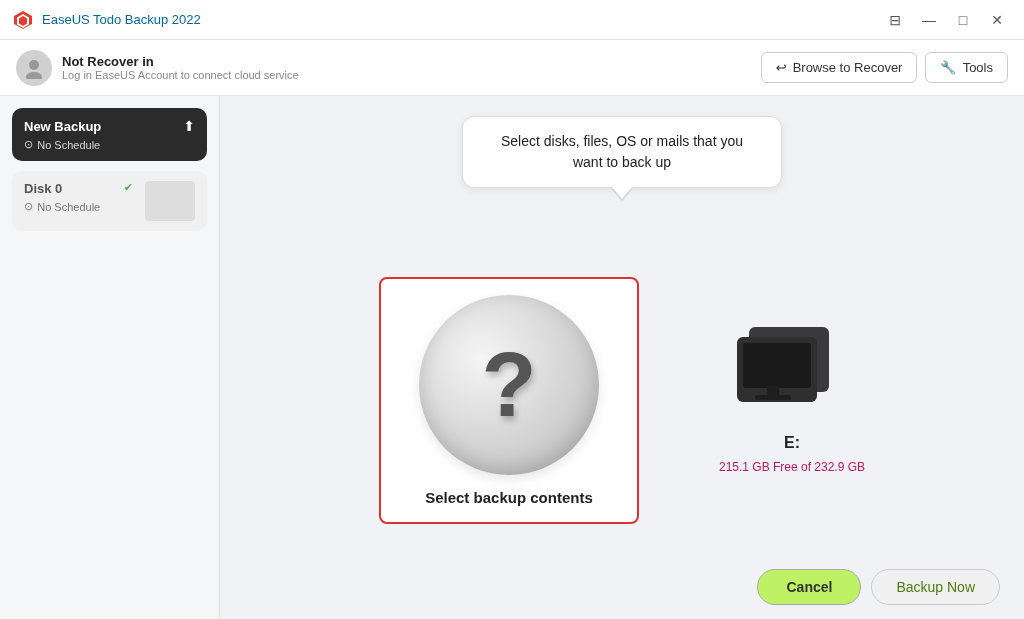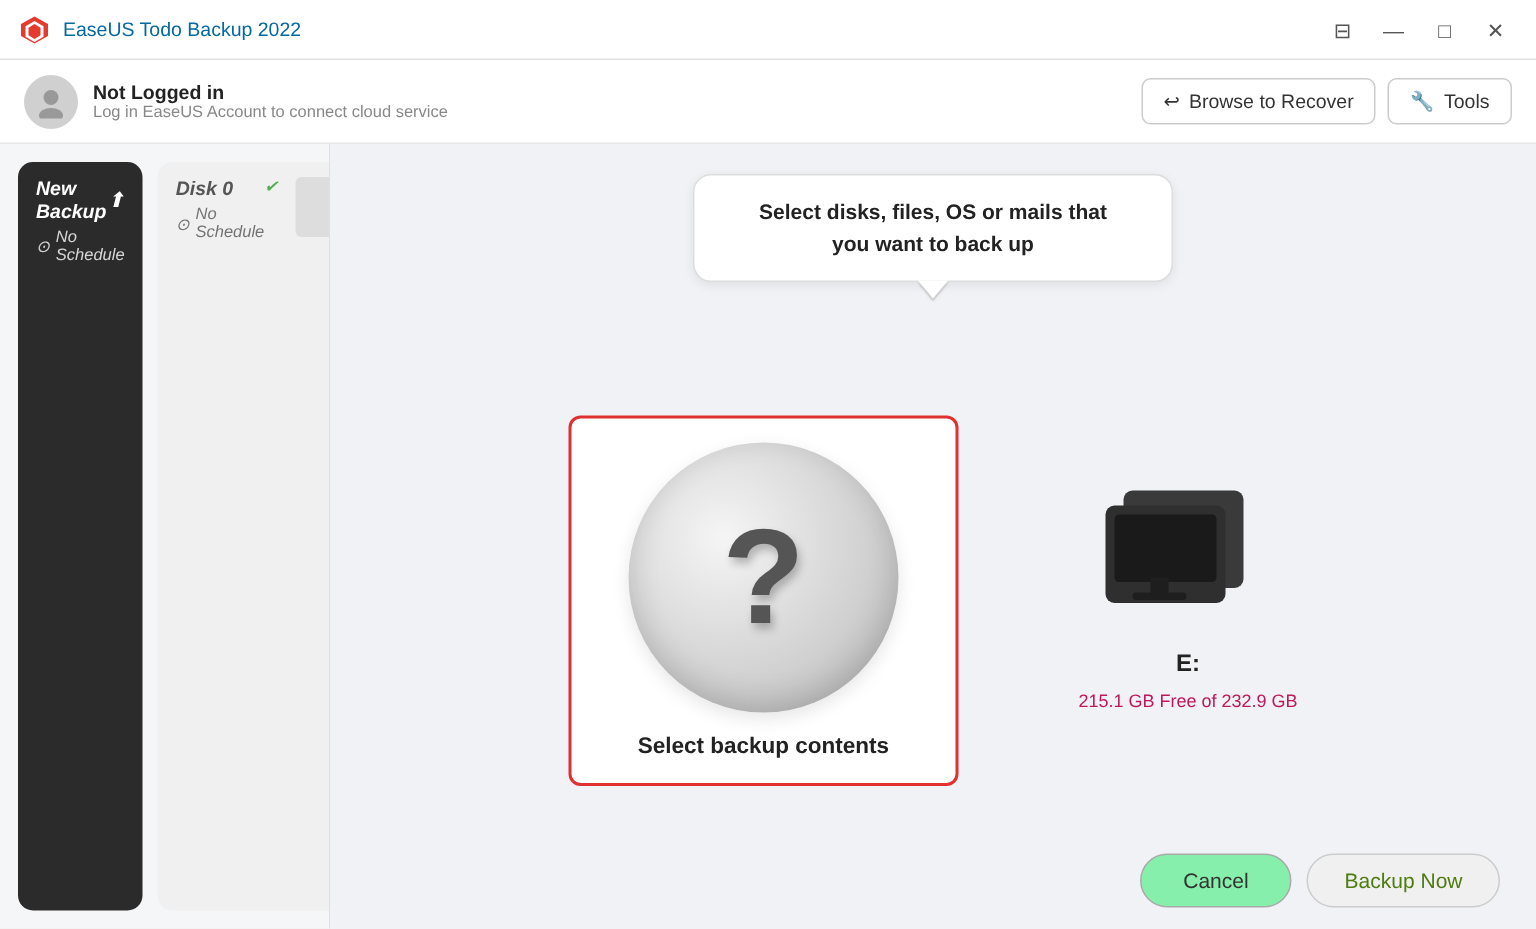--- a/index.html
+++ b/index.html
@@ -113,25 +113,24 @@
       display: flex;
       height: calc(619px - 40px - 56px);
     }
 
     
     .sidebar {
       width: 220px;
       background: #f5f6f8;
       padding: 12px;
       display: flex;
-      flex-direction: row;
+      flex-direction: column;
       gap: 10px;
       border-right: 1px solid #e0e0e0;
       overflow-y: auto;
-      font-style: italic;
     }
     .sidebar-item {
       border-radius: 10px;
       padding: 10px 12px;
       cursor: pointer;
     }
     .sidebar-item.active {
       background: #2b2b2b;
       color: white;
     }
@@ -179,21 +178,21 @@
     }
 
     
     .tooltip-bubble {
       background: white;
       border: 1.5px solid #ddd;
       border-radius: 12px;
       padding: 14px 34px;
       text-align: center;
       font-size: 14px;
-      font-weight: 700;
+      font-weight: 400;
       color: #222;
       line-height: 1.5;
       position: relative;
       box-shadow: 0 2px 8px rgba(0,0,0,0.08);
       margin-bottom: 0;
       max-width: 320px;
     }
     .tooltip-bubble::after {
       content: '';
       position: absolute;
@@ -357,25 +356,25 @@
       display: flex;
       justify-content: flex-end;
       gap: 10px;
       padding: 14px 24px;
       background: transparent;
     }
     .btn-cancel {
       padding: 9px 28px;
       border: 1.5px solid #aaa;
       border-radius: 20px;
-      background: #86efac;
+      background: #bef264;
       font-size: 14px;
       color: #333;
       cursor: pointer;
-      font-weight: 400;
+      font-weight: 700;
     }
     .btn-backup {
       padding: 9px 24px;
       border: 1.5px solid #ccc;
       border-radius: 20px;
       background: #f0f0f0;
       font-size: 14px;
       color: #4d7c0f;
       cursor: default;
       font-weight: 500;
@@ -403,21 +402,21 @@
 
 <div class="toolbar">
   <div class="user-section">
     <div class="user-avatar">
       <svg width="22" height="22" viewBox="0 0 22 22">
         <circle cx="11" cy="8" r="5" fill="#999"></circle>
         <ellipse cx="11" cy="20" rx="8" ry="5" fill="#999"></ellipse>
       </svg>
     </div>
     <div class="user-info">
-      <div class="user-name">Not Logged in</div>
+      <div class="user-name">Not Recover in</div>
       <div class="user-subtitle">Log in EaseUS Account to connect cloud service</div>
     </div>
   </div>
   <div class="toolbar-actions">
     <button class="toolbar-btn">
       <span>↩</span>
       <span>Browse to Recover</span>
     </button>
     <button class="toolbar-btn">
       <span>🔧</span>

